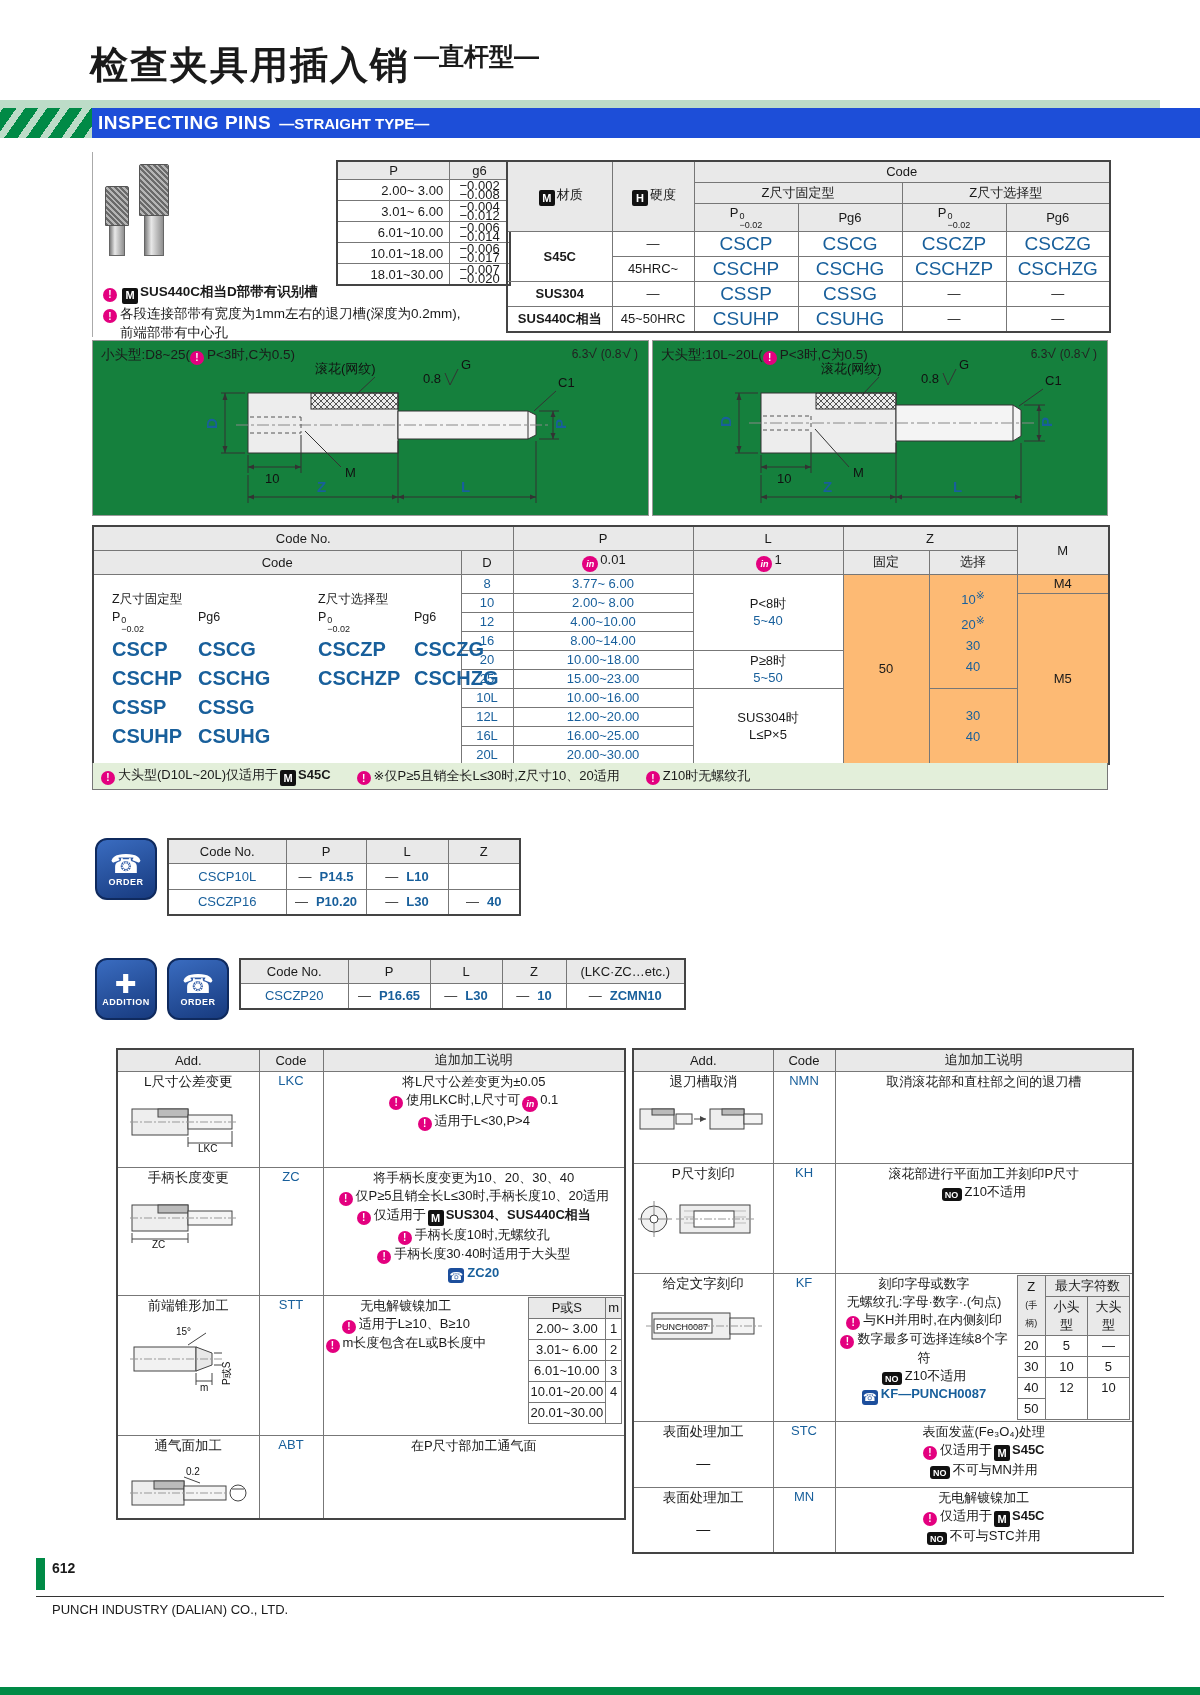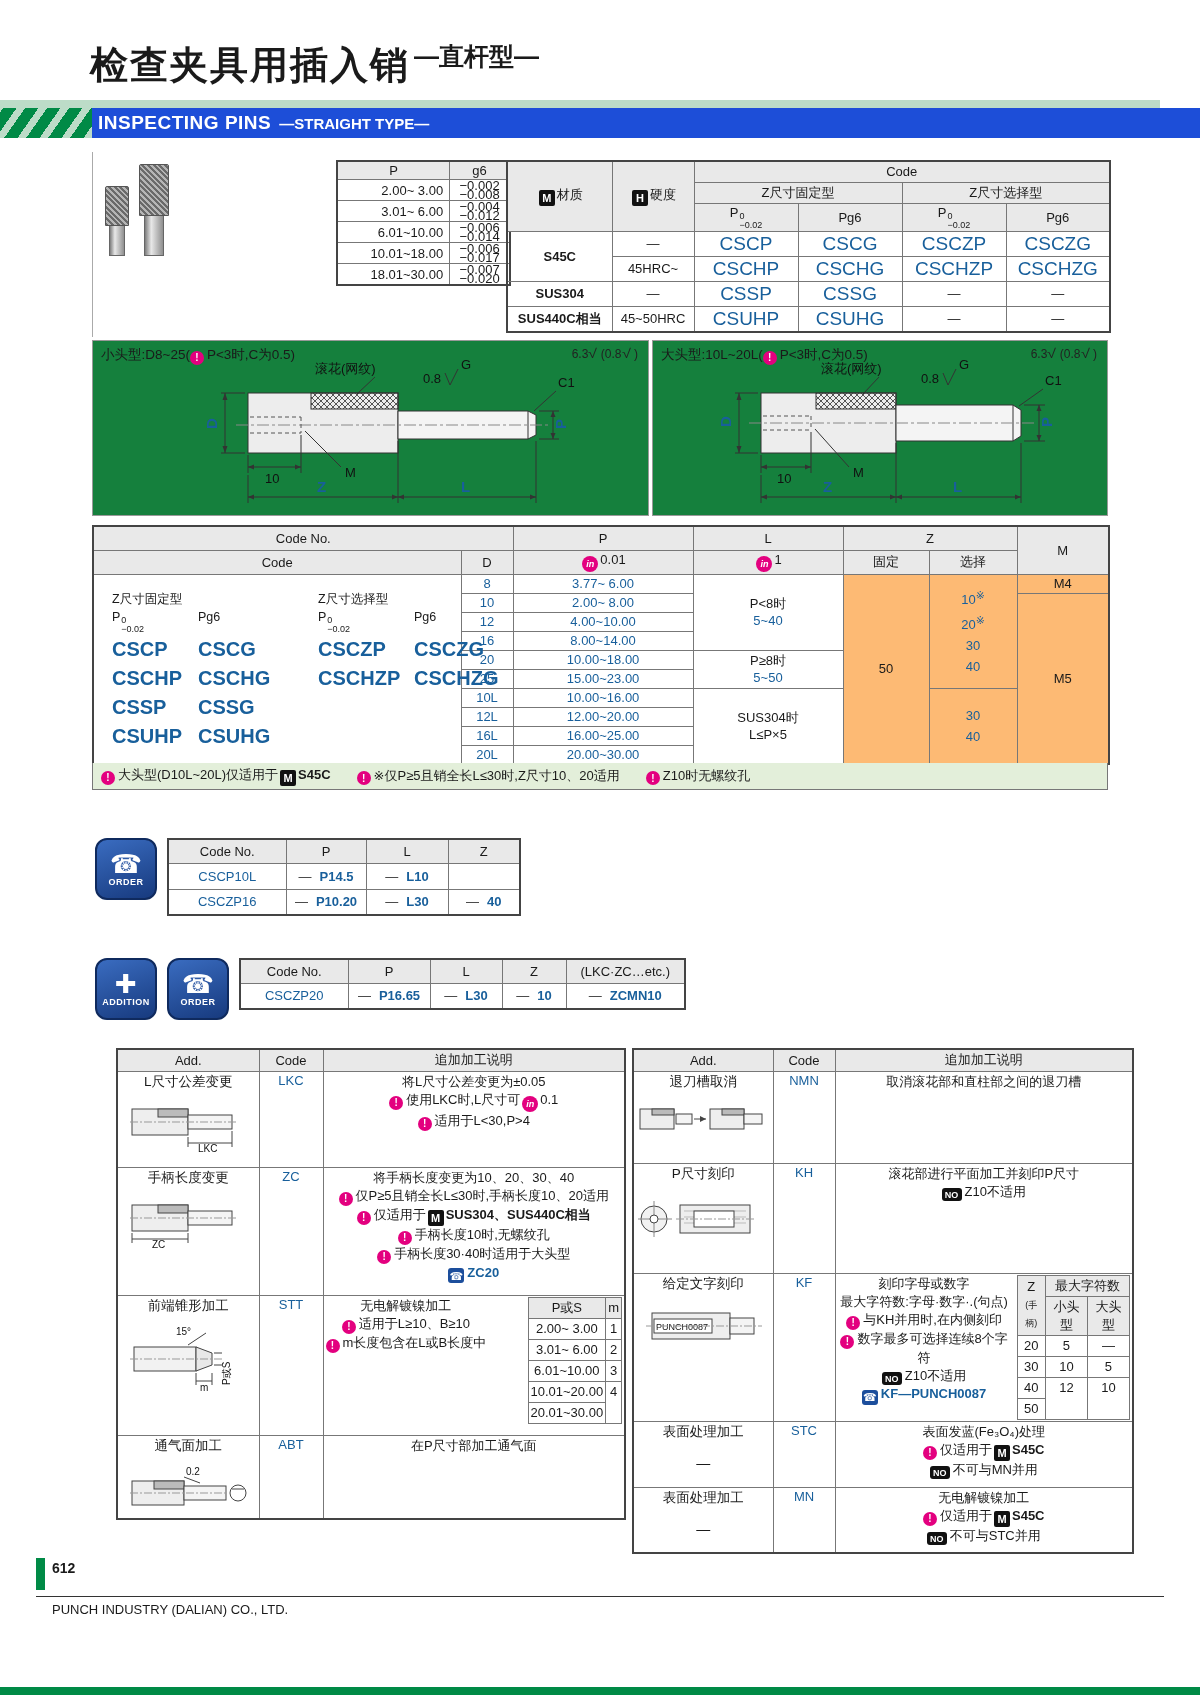--- a/index.html
+++ b/index.html
@@ -259,20 +259,25 @@
         <td style="font-weight:bold">SUS440C相当</td>
         <td>45~50HRC</td>
         <td class="bcode codecell">CSUHP</td>
         <td class="bcode codecell">CSUHG</td>
         <td>—</td>
         <td>—</td>
       </tr>
     </tbody>
       </table>
 
+    <div class="notes">
+      <div><span class="bEX">!</span><span class="bM">M</span><b>SUS440C相当D部带有识别槽</b></div>
+      <div><span class="bEX">!</span><span>各段连接部带有宽度为1mm左右的退刀槽(深度为0.2mm),</span></div>
+      <div style="padding-left:17px">前端部带有中心孔</div>
+    </div>
   </div>
 
   <div class="dbox dbox1">
     <div class="dbox-title">
       <span>小头型:D8~25(</span><span class="bEX">!</span><span>P&lt;3时,C为0.5)</span>
     </div>
     <div class="dbox-fin">
       <span>6.3</span><span class="fin-chk">√</span>
       <span>(0.8</span><span class="fin-chk">√</span>
       <span>)</span>
@@ -845,21 +850,21 @@
           <text x="18" y="27" style="font-size:9px">PUNCH0087</text>
           <rect x="92" y="15" width="24" height="16" fill="#f4f4f4" stroke="#444"></rect>
           <line x1="8" y1="23" x2="124" y2="23" stroke="#999" stroke-dasharray="8 2 2 2"></line>
         </svg>
       </td>
       <td class="addcode">KF</td>
       <td class="desc">
         <div class="descflex">
           <div>
             <div>刻印字母或数字</div>
-            <div>最大字符数:字母·数字·.(句点)</div>
+            <div>无螺纹孔:字母·数字·.(句点)</div>
             <div><span class="bEX">!</span><span>与KH并用时,在内侧刻印</span></div>
             <div><span class="bEX">!</span><span>数字最多可选择连续8个字符</span></div>
             <div><span class="bNO">NO</span><span>Z10不适用</span></div>
             <div><span class="bPH">☎</span><span class="ph">KF—PUNCH0087</span></div>
           </div>
           <table class="subtbl">
             <tbody>
                   <tr>
                     <th class="hd" rowspan="2">
                       <div>Z</div>

